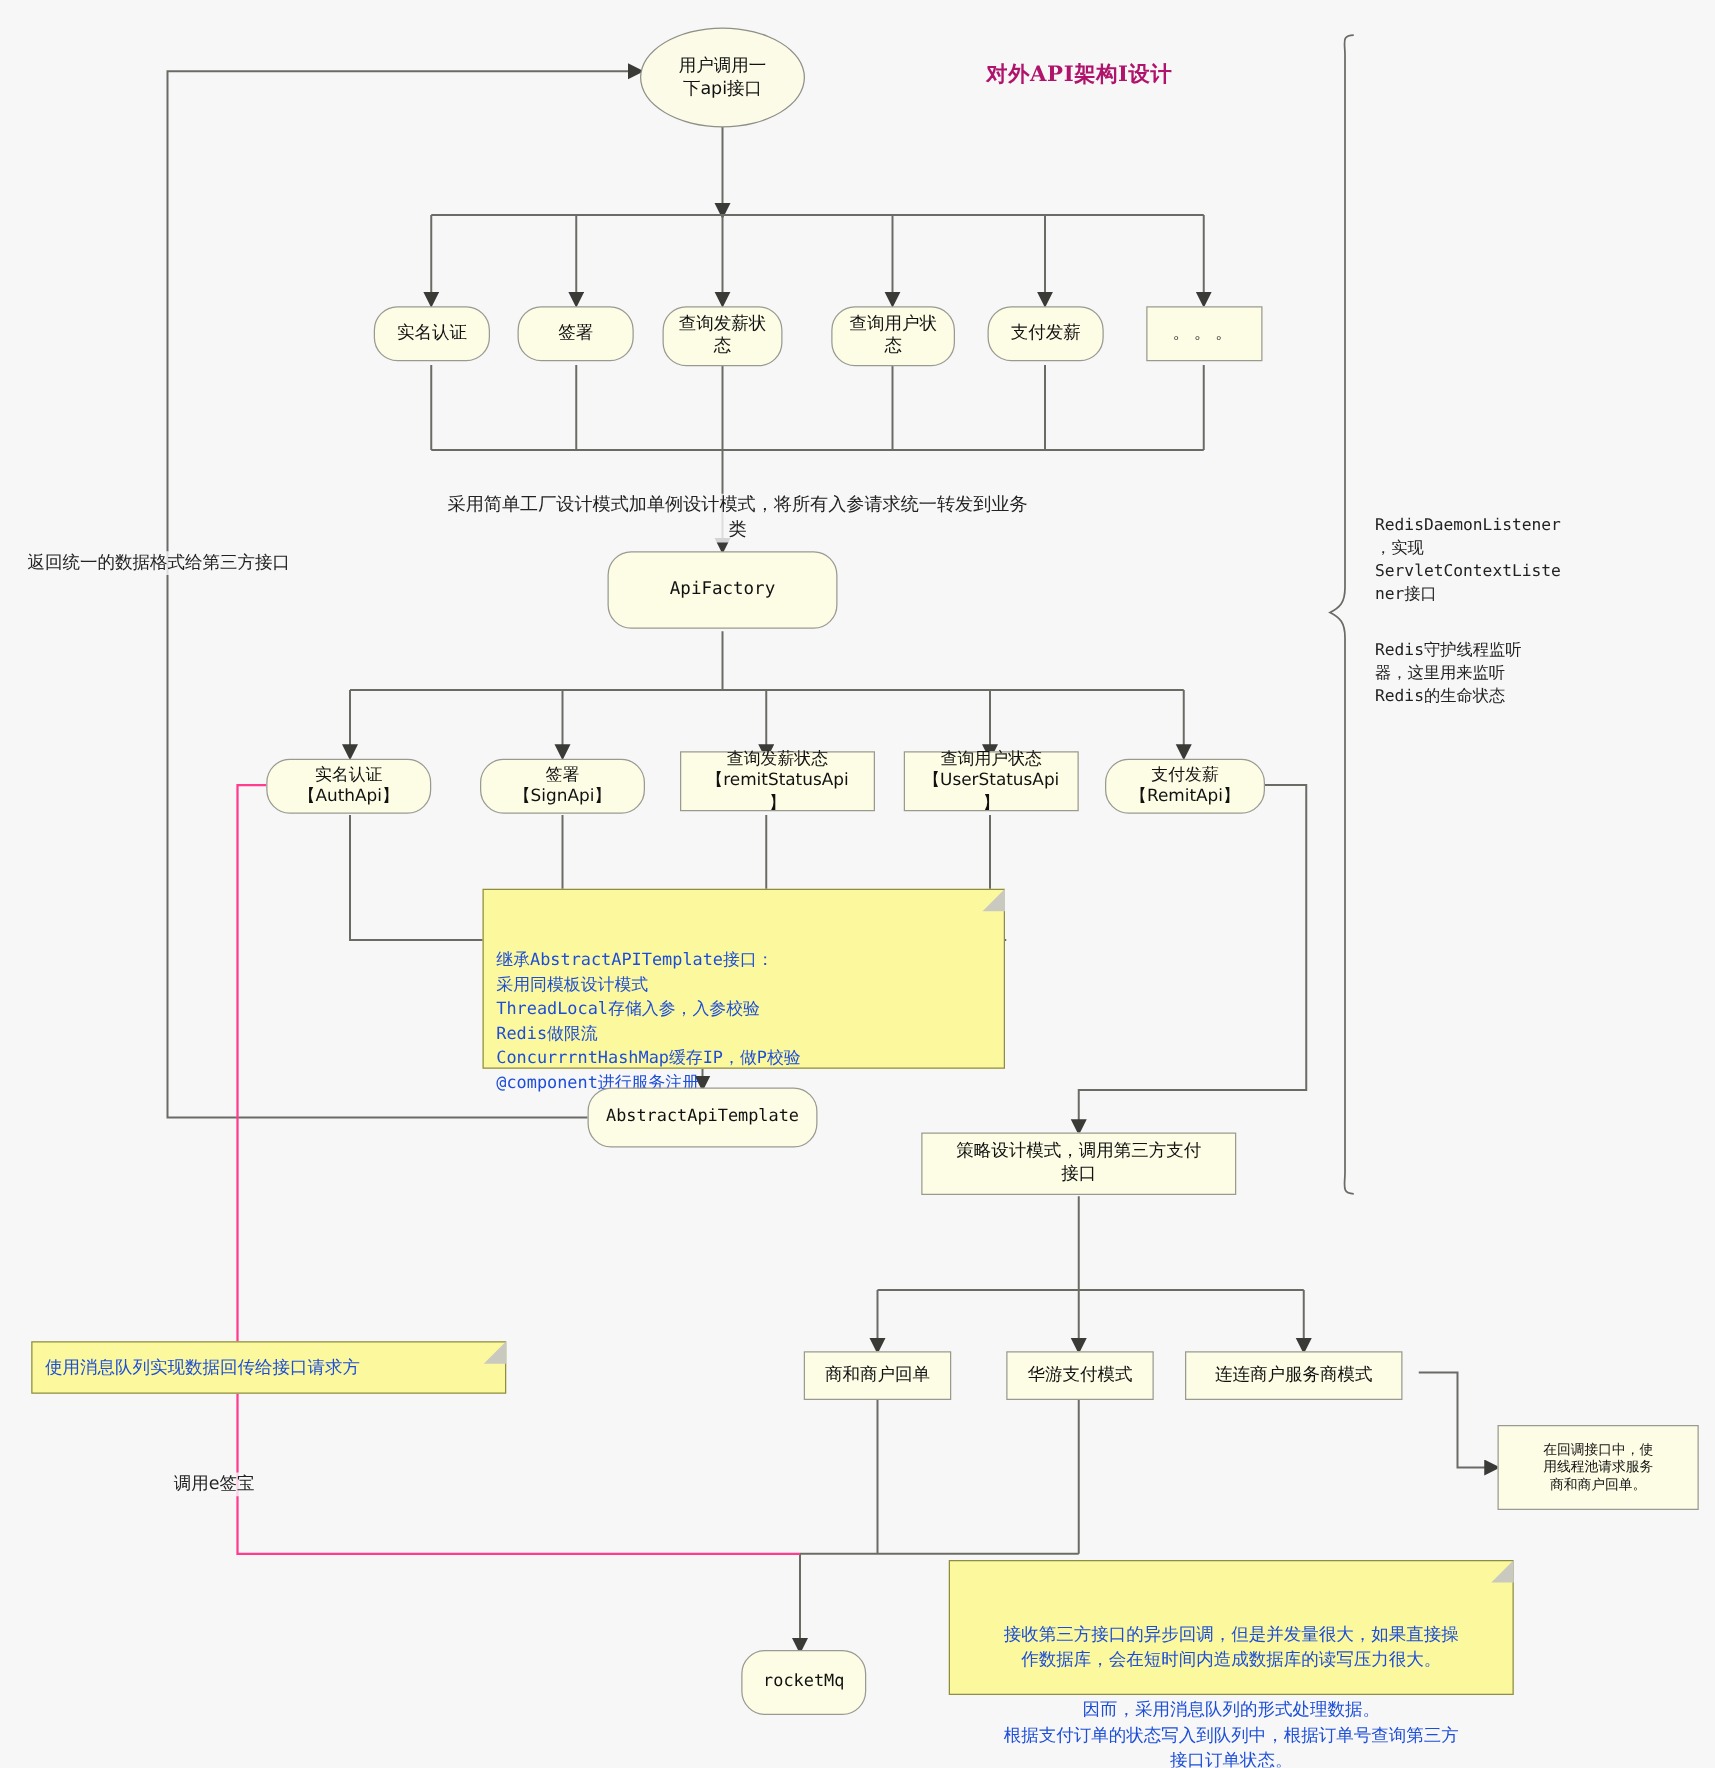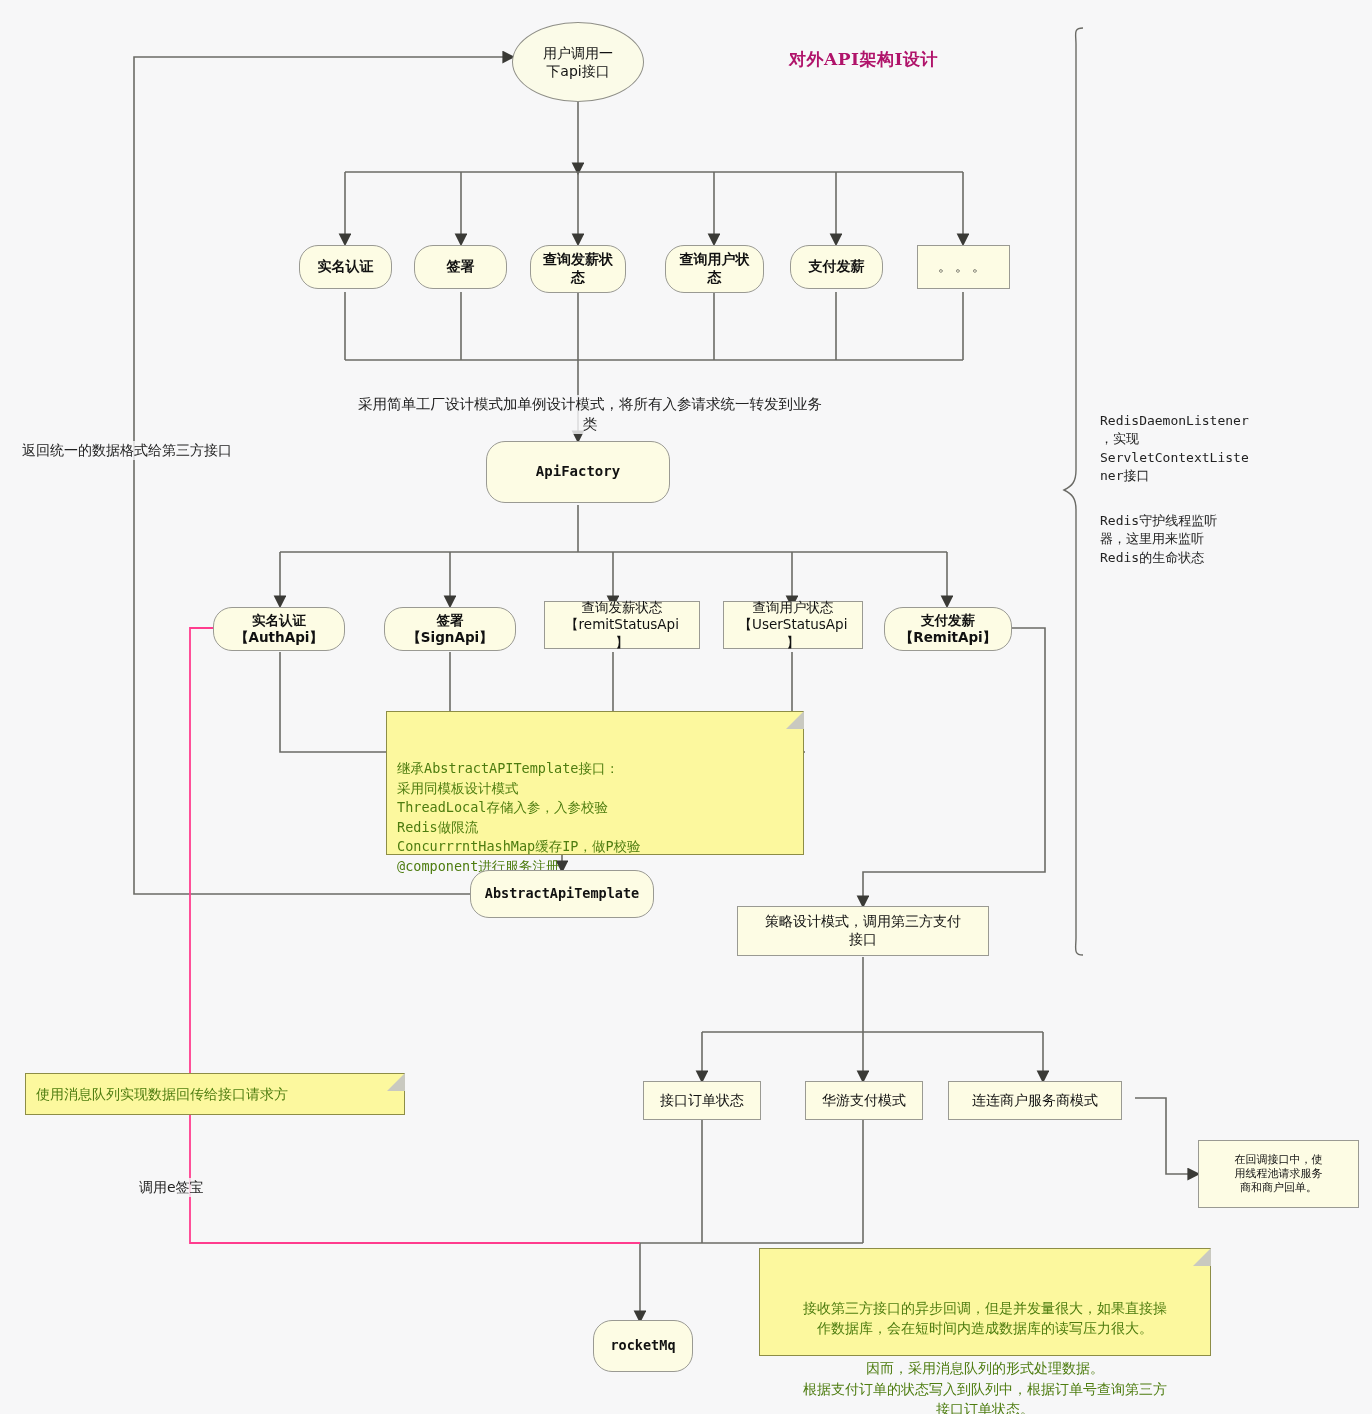--- a/index.html
+++ b/index.html
@@ -33,21 +33,21 @@
     background: #fdfce4;
     border: 1.5px solid #9a9a93;
     display: flex;
     align-items: center;
     justify-content: center;
     text-align: center;
     color: #111;
     line-height: 1.28;
     white-space: pre-line;
   }
-  .rounded { border-radius: 19px; font-weight: bold; }
+  .rounded { border-radius: 19px; }
   .sharp { border-radius: 0px; }
   .mono {
     font-family: "DejaVu Sans Mono", "Liberation Mono", monospace;
   }
   .ellipse {
     position: absolute;
     box-sizing: border-box;
     background: #fbfbe8;
     border: 1.5px solid #8f8f88;
     border-radius: 50%;
@@ -57,21 +57,21 @@
     text-align: center;
     line-height: 1.3;
     white-space: pre-line;
     color: #111;
   }
   .note {
     position: absolute;
     box-sizing: border-box;
     background: #fcf89e;
     border: 1.5px solid #8d8d46;
-    color: #4d7c0f;
+    color: #1d4ed8;
     line-height: 1.45;
     white-space: pre-line;
     padding: 8px 10px;
   }
   .note .fold {
     position: absolute;
     top: -1px;
     right: -1px;
     width: 0;
     height: 0;
@@ -219,21 +219,21 @@
     Redis做限流
     ConcurrrntHashMap缓存IP，做P校验
   @component进行服务注册</span>
   </div>
 
   <div class="node sharp" style="left:737px; top:906px; width:252px; height:50px; font-size:14px;">策略设计模式，调用第三方支付
 接口</div>
 
   <div class="node rounded mono" style="left:470px; top:870px; width:184px; height:48px; font-size:13.5px;">AbstractApiTemplate</div>
 
-  <div class="node sharp" style="left:643px; top:1081px; width:118px; height:39px; font-size:14px;">接口订单状态</div>
+  <div class="node sharp" style="left:643px; top:1081px; width:118px; height:39px; font-size:14px;">商和商户回单</div>
   <div class="node sharp" style="left:805px; top:1081px; width:118px; height:39px; font-size:14px;">华游支付模式</div>
   <div class="node sharp" style="left:948px; top:1081px; width:174px; height:39px; font-size:14px;">连连商户服务商模式</div>
 
   <div class="node sharp" style="left:1198px; top:1140px; width:161px; height:68px; font-size:11px;">在回调接口中，使
 用线程池请求服务
 商和商户回单。</div>
 
   <div class="note" style="left:25px; top:1073px; width:380px; height:42px; font-size:14px; display:flex; align-items:center;">
     <span class="fold"></span>
     <span>使用消息队列实现数据回传给接口请求方</span>

